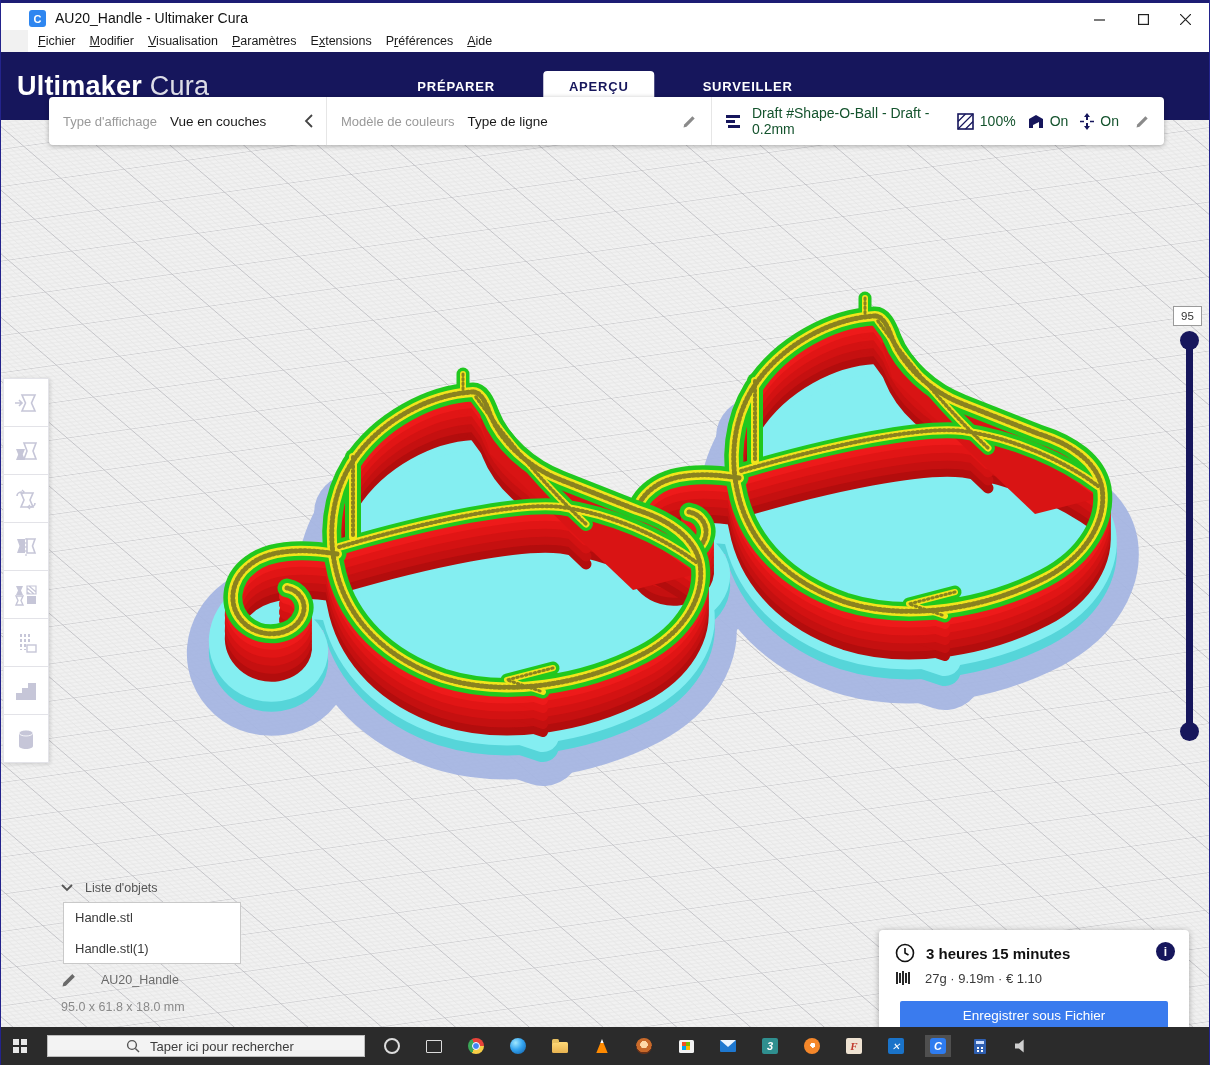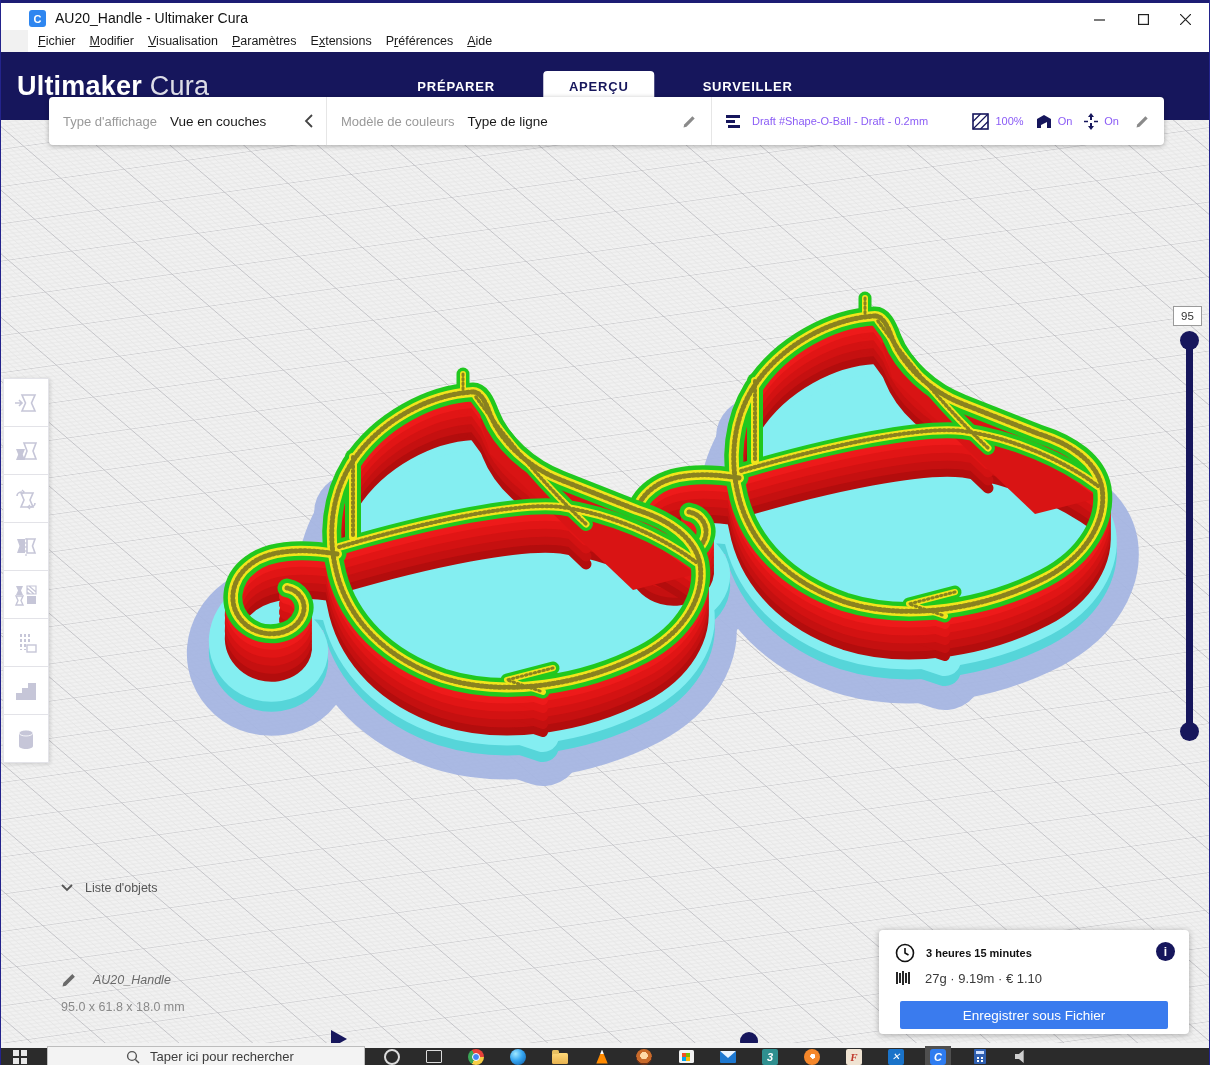--- a/index.html
+++ b/index.html
@@ -34,56 +34,56 @@
             box-shadow:0 1px 5px rgba(0,0,0,.3);display:flex;align-items:stretch;z-index:30;}
   .sb-sec{display:flex;align-items:center;box-sizing:border-box;}
   .sb-sec1{width:277px;padding:0 12px 0 14px;}
   .sb-sec2{width:385px;padding:0 14px;border-left:1px solid #e6e6e6;}
   .sb-sec3{flex:1;padding:0 14px;border-left:1px solid #e6e6e6;}
   .sb-label{color:#999;font-size:13px;white-space:nowrap;}
   .sb-value{color:#1a1a1a;font-size:13.5px;margin-left:13px;white-space:nowrap;}
   .sb-chev{margin-left:auto}
   .sb-pencil{margin-left:auto}
   .sb-icon{display:flex;align-items:center;}
-  .sb-val2{color:#8b5cf6;font-size:11px;}
+  .sb-val2{color:#14532d;font-size:14px;}
   .gap6{margin-left:6px}.gap12{margin-left:12px}.gap16{margin-left:16px}.gap10{margin-left:10px}
   
   .scene{position:absolute;left:0;top:120px;width:1210px;height:923px;z-index:1;}
   
   .toolbar{position:absolute;left:2px;top:378px;width:46px;z-index:20;box-shadow:1px 1px 4px rgba(0,0,0,.15);}
   .tool{width:46px;height:49px;background:#fff;border:1px solid #e3e3e8;box-sizing:border-box;margin-top:-1px;
         display:flex;align-items:center;justify-content:center;color:#c6c6d8;}
   .tool:first-child{margin-top:0}
   
   .layerval{position:absolute;left:1172px;top:306px;width:29px;height:20px;background:#fff;border:1px solid #9a9a9a;
             box-sizing:border-box;font-size:11.5px;color:#333;display:flex;align-items:center;justify-content:center;z-index:20;}
   .layertrack{position:absolute;left:1185px;top:338px;width:7px;height:396px;background:#16165c;border-radius:4px;z-index:19;}
   .layerknob{position:absolute;width:19px;height:19px;border-radius:50%;background:#16165c;z-index:21;}
   .lk-top{left:1179px;top:331px}.lk-bottom{left:1179px;top:722px}
   
   .objtoggle{position:absolute;left:60px;top:881px;display:flex;align-items:center;gap:12px;color:#555;font-size:12.5px;z-index:20;}
   .objbox{position:absolute;left:62px;top:902px;width:178px;height:62px;background:#fff;border:1px solid #c9c9c9;box-sizing:border-box;
           z-index:20;display:flex;flex-direction:column;justify-content:space-between;padding:7px 11px;}
   .objrow{font-size:13px;color:#3a3a3a;}
-  .projrow{position:absolute;left:60px;top:972px;display:flex;align-items:center;gap:16px;z-index:20;font-style:italic;}
+  .projrow{position:absolute;left:60px;top:972px;display:flex;align-items:center;gap:24px;z-index:20;}
   .projname{font-size:12.5px;color:#6a6a6a;}
   .dims{position:absolute;left:60px;top:1000px;font-size:12.5px;color:#8a8a8a;z-index:20;}
   
   .summary{position:absolute;left:878px;top:930px;width:310px;height:104px;background:#fff;border-radius:4px;
            box-shadow:0 1px 6px rgba(0,0,0,.3);z-index:20;box-sizing:border-box;padding:13px 16px;}
   .sum-r1{display:flex;align-items:center;gap:11px;}
-  .sum-time{font-size:11px;font-weight:bold;color:#111;}
+  .sum-time{font-size:15px;font-weight:bold;color:#111;}
   .infoicon{position:absolute;right:14px;top:12px;width:19px;height:19px;border-radius:50%;background:#16165c;color:#fff;
             font-size:12px;font-weight:bold;display:flex;align-items:center;justify-content:center;}
   .sum-r2{display:flex;align-items:center;gap:12px;margin-top:7px;}
   .sum-mat{font-size:13px;color:#3a3a3a;}
   .savebtn{position:absolute;left:21px;bottom:5px;width:268px;height:28px;background:#3a7bee;border:none;border-radius:2px;
            color:#fff;font-size:13.5px;font-family:"Liberation Sans",sans-serif;display:flex;align-items:center;justify-content:center;}
   
-  .taskbar{position:absolute;left:0;bottom:0;width:100%;height:17px;background:#2b2b2b;display:flex;align-items:center;z-index:40;}
+  .taskbar{position:absolute;left:0;bottom:0;width:100%;height:38px;background:#2b2b2b;display:flex;align-items:center;z-index:40;}
   .startbtn{width:46px;height:22px;display:flex;align-items:center;justify-content:center;}
   .startbtn::before{content:"";width:6px;height:6px;background:#e8e8e8;box-shadow:8px 0 0 #e8e8e8,0 8px 0 #e8e8e8,8px 8px 0 #e8e8e8;
                     margin:-8px 8px 0 -8px;}
   .searchbox{width:318px;height:22px;background:#f3f3f3;border:1px solid #bdbdbd;box-sizing:border-box;display:flex;align-items:center;}
   .searchbox svg{margin-left:78px;flex:none;}
   .searchbox input{border:none;background:transparent;outline:none;font-size:13px;color:#333;margin-left:8px;width:190px;
                    font-family:"Liberation Sans",sans-serif;}
   .searchbox input::placeholder{color:#3c3c3c;opacity:1;}
   .tbicons{display:flex;align-items:center;margin-left:14px;}
   .tbi{width:26px;height:22px;margin-right:16px;display:flex;align-items:center;justify-content:center;position:relative;flex:none;}
@@ -396,20 +396,24 @@
   <div class="layertrack"></div>
   <div class="layerknob lk-top"></div>
   <div class="layerknob lk-bottom"></div>
 
   <div class="objtoggle">
     <svg width="12" height="8" viewBox="0 0 12 8">
         <path d="M1 1l5 5 5-5" fill="none" stroke="#555" stroke-width="1.8"></path>
       </svg>
     <span>Liste d'objets</span>
   </div>
+  <div class="objbox">
+    <div class="objrow">Handle.stl</div>
+    <div class="objrow">Handle.stl(1)</div>
+  </div>
   <div class="projrow">
     <svg width="16" height="16" viewBox="0 0 16 16">
         <path d="M1.5 14.5l0.8-3.4 9-9 2.6 2.6-9 9z" fill="#6a6a6a"></path>
       </svg>
     <span class="projname">AU20_Handle</span>
   </div>
   <div class="dims">95.0 x 61.8 x 18.0 mm</div>
 
   <div class="summary">
     <div class="sum-r1">

